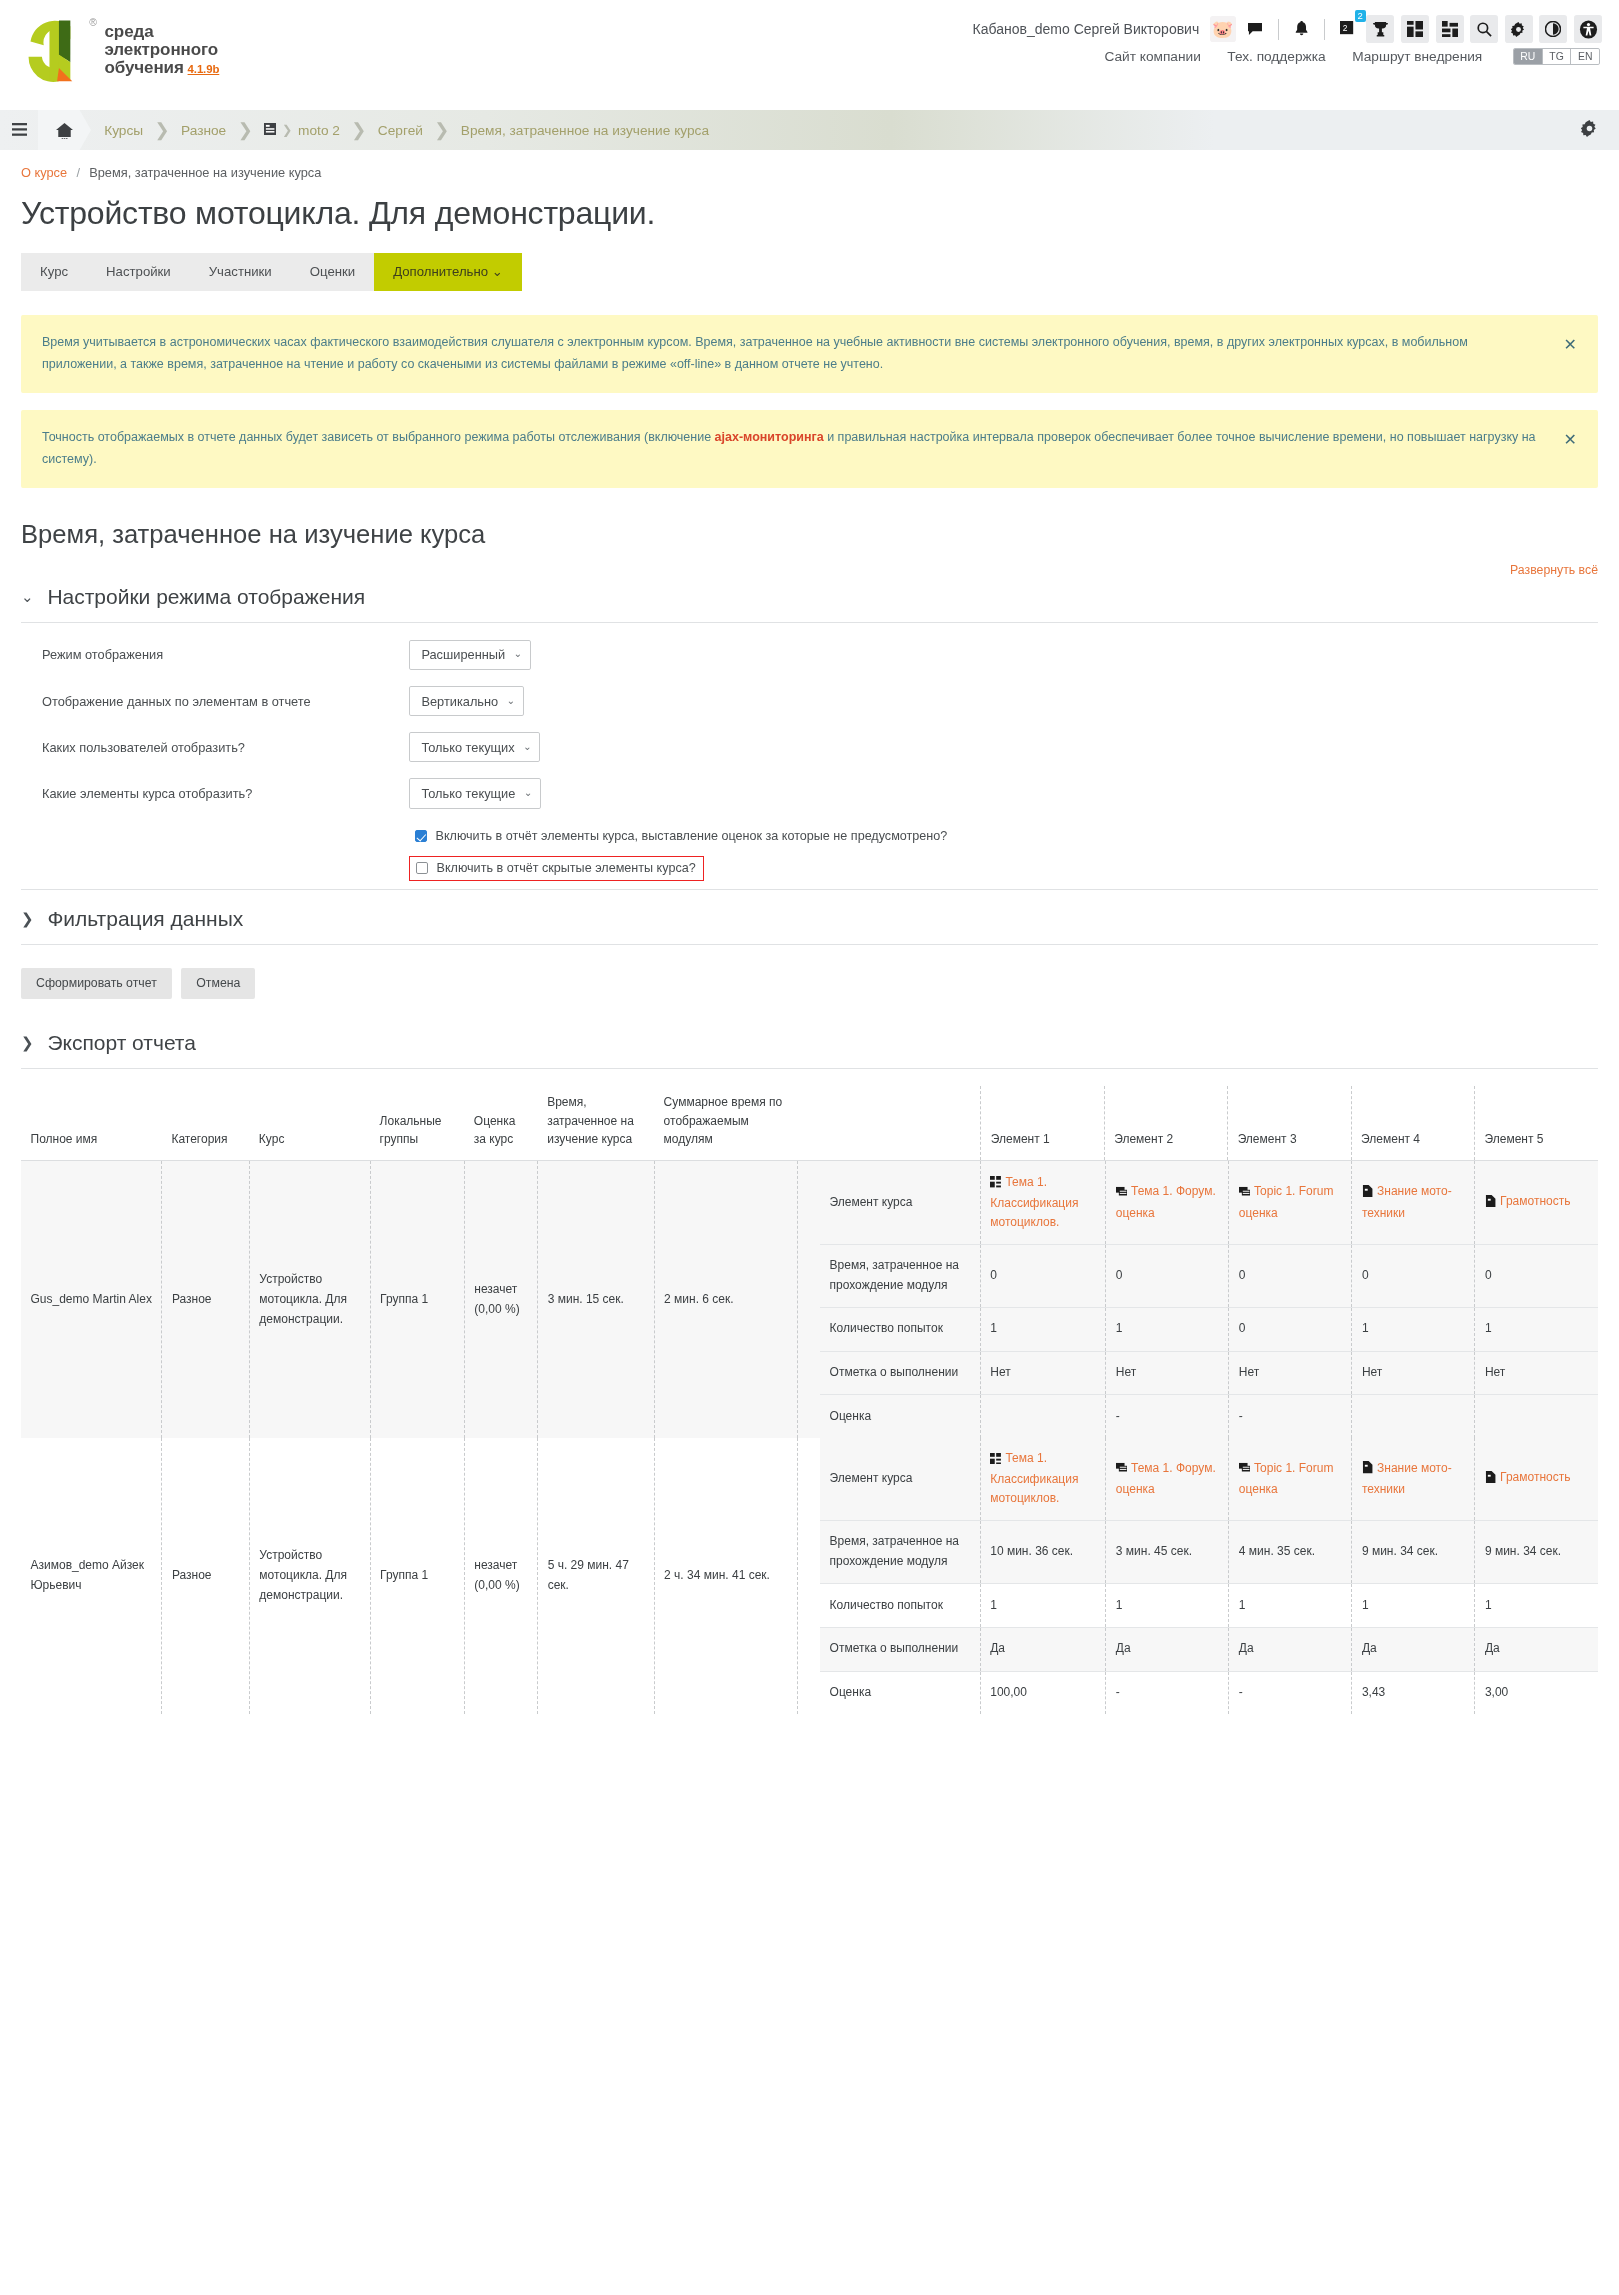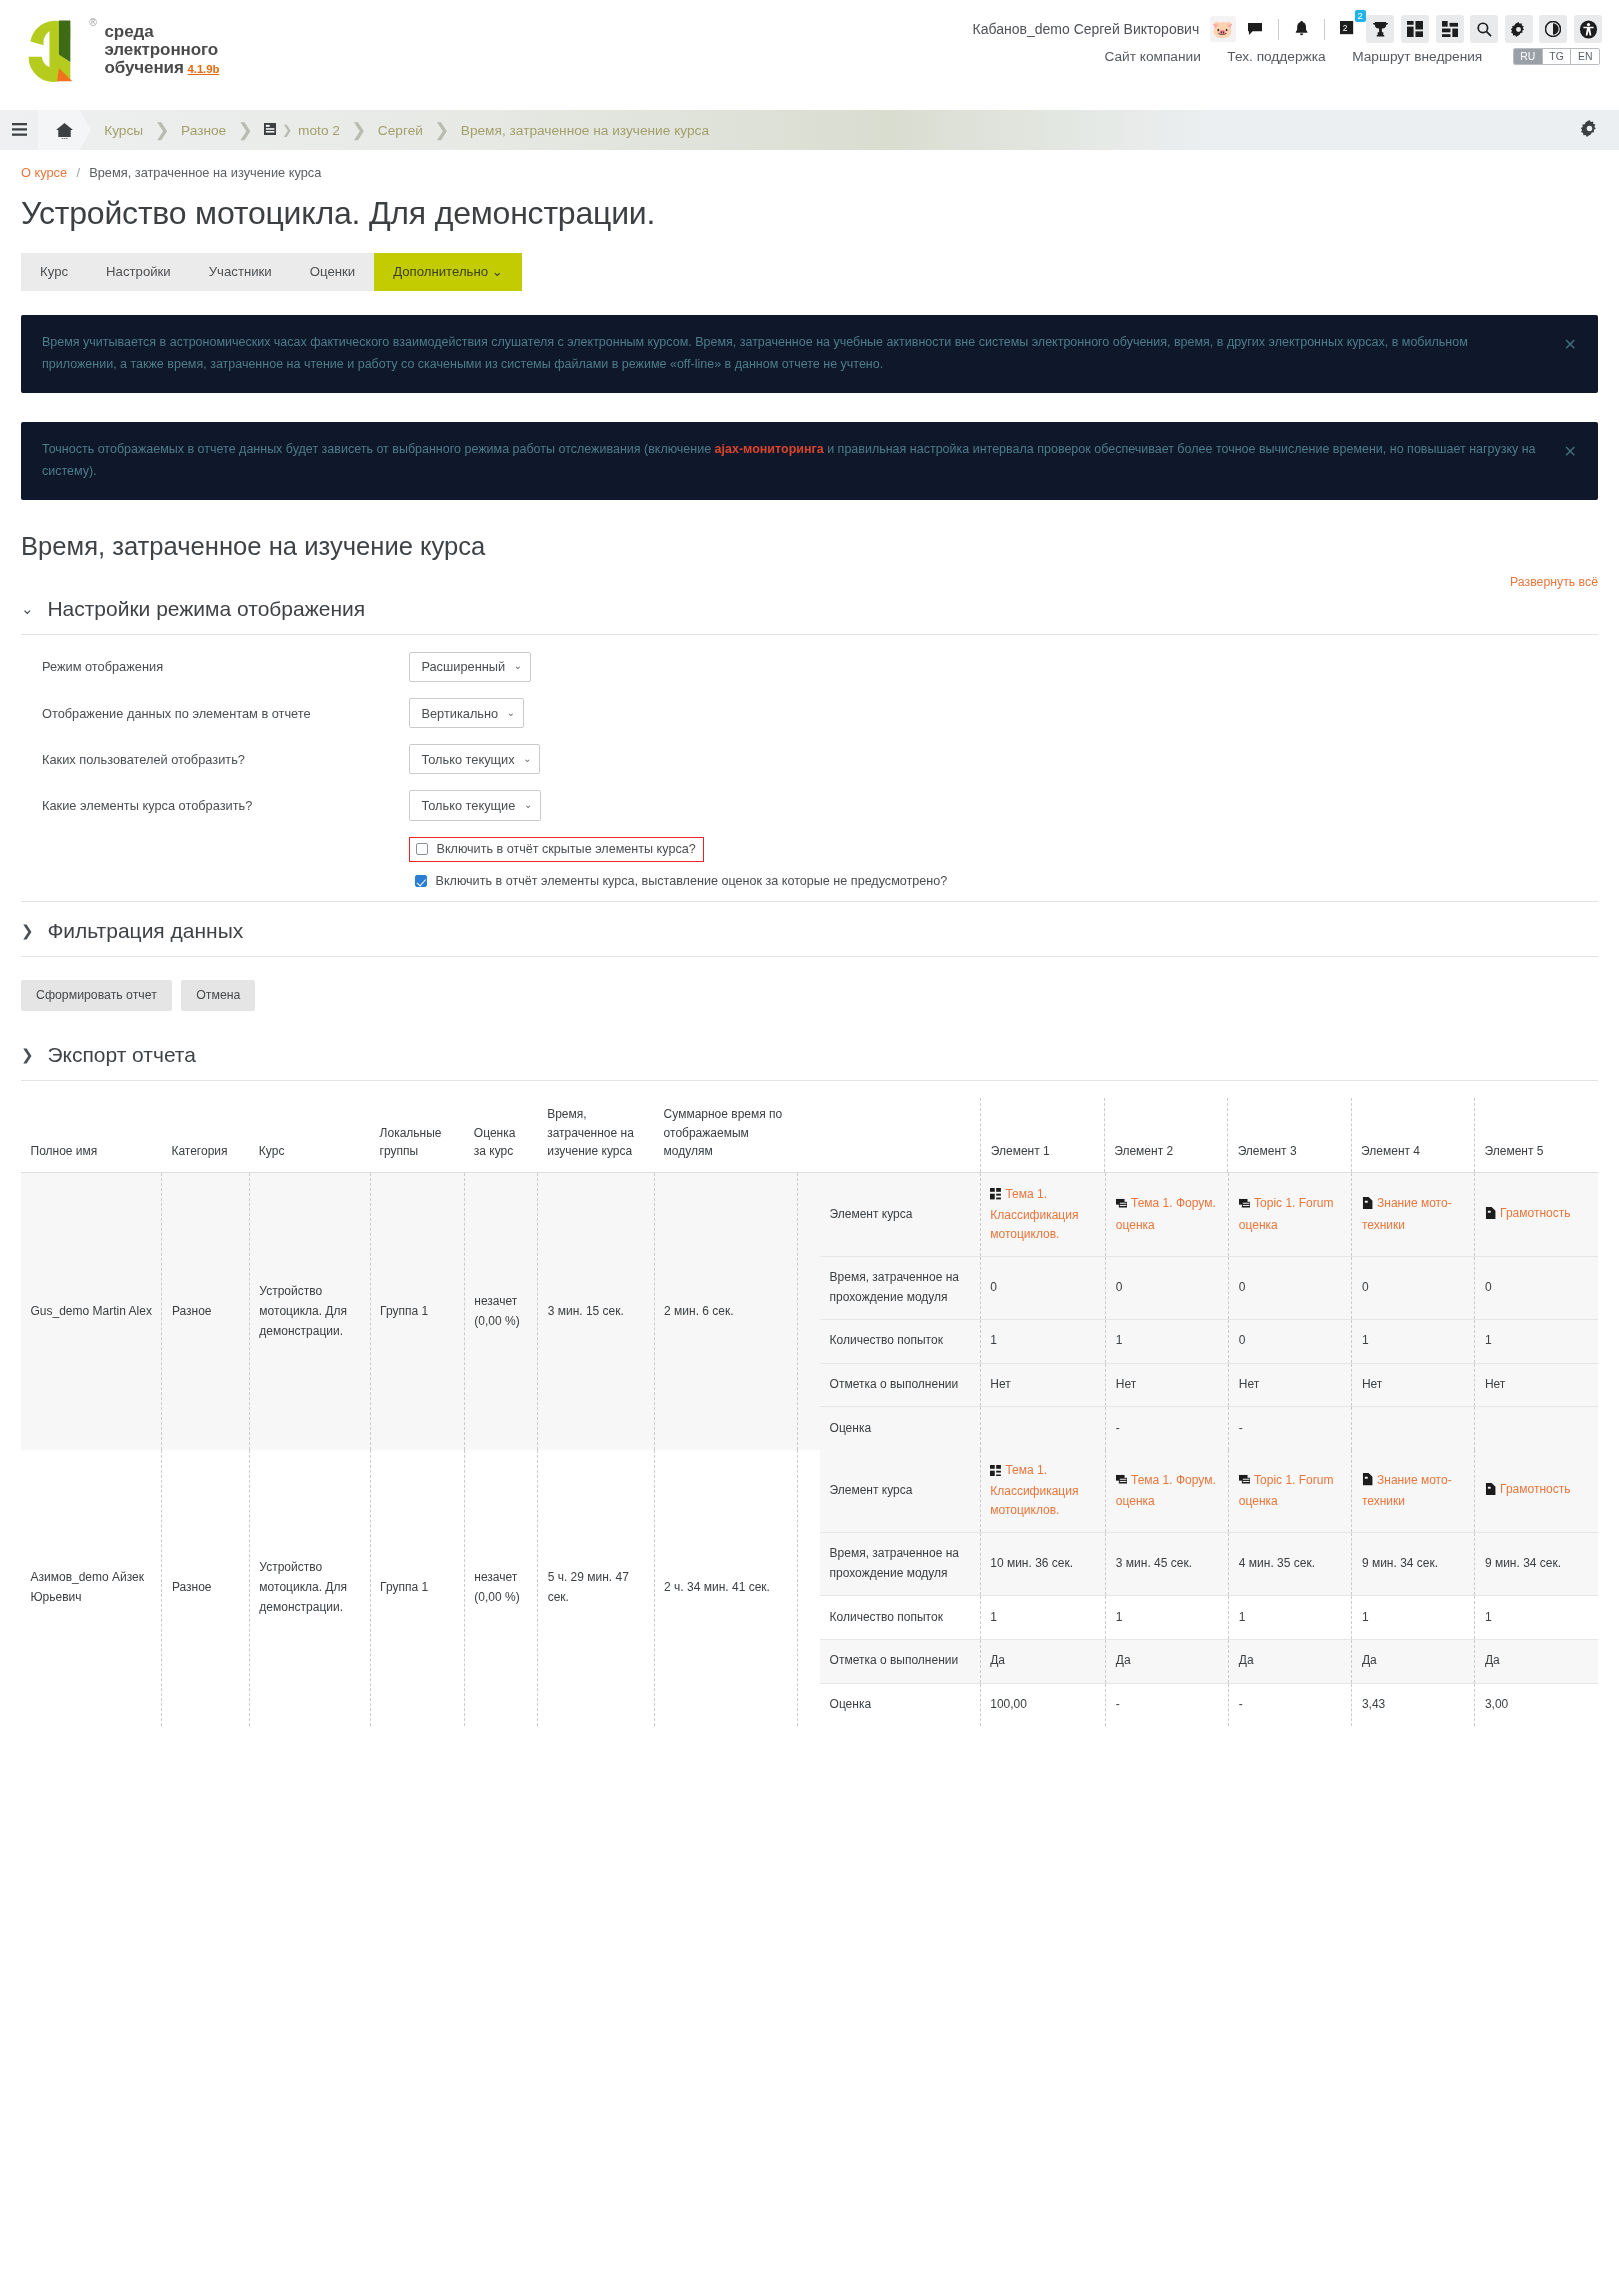--- a/index.html
+++ b/index.html
@@ -86,23 +86,23 @@
   }
 
   .tabs { display:flex; gap:0; margin-bottom:24.6px; }
   .tab {
     background:#ebebeb; color:#4d5053; font-size:13.2px;
     padding:11.4px 19px; border:none; cursor:pointer;
   }
   .tab.active { background:#c2cc00; color:#3d3f1c; }
 
   .alert {
-    position:relative; background:#0f172a; color:#4b7d8a;
+    position:relative; background:#fef9c3; color:#4b7d8a;
     padding:17px 55px 17px 21px; font-size:12.5px; line-height:1.75;
-    margin-bottom:29px; border-radius:1.9px;
+    margin-bottom:17px; border-radius:1.9px;
   }
   .alert .x { position:absolute; right:21px; top:16px; font-size:16px; color:#3f6c78; cursor:pointer; }
   .alert b.aj { color:#d9452a; }
 
   h2.sec-title { font-size:25.6px; font-weight:400; color:#3f4346; margin:32px 0 5.7px; }
 
   .expand-all { text-align:right; margin:13.2px 0 3.8px; }
   .expand-all a { color:#e8763c; font-size:12.3px; text-decoration:none; }
 
   .collapse-head {
@@ -389,29 +389,29 @@
     </div>
     <div class="form-row">
       <div class="lbl">Какие элементы курса отобразить?</div>
       <div class="sel-wrap">
         <div class="sel">Только текущие</div>
         <span class="car">⌄</span>
       </div>
     </div>
 
     <div class="chk-block">
+      <div class="chk-row">
+        <span class="cbox on"></span>
+        <span class="ctxt">Включить в отчёт элементы курса, выставление оценок за которые не предусмотрено?</span>
+      </div>
+    </div>
+    <div class="chk-block">
       <div class="chk-row highlight">
         <span class="cbox"></span>
         <span class="ctxt">Включить в отчёт скрытые элементы курса?</span>
-      </div>
-    </div>
-    <div class="chk-block">
-      <div class="chk-row">
-        <span class="cbox on"></span>
-        <span class="ctxt">Включить в отчёт элементы курса, выставление оценок за которые не предусмотрено?</span>
       </div>
     </div>
   </div>
 
   <div class="collapse-head standalone">
     <span class="caret">❯</span>
     <span>Фильтрация данных</span>
   </div>
 
   <div class="btn-row">

